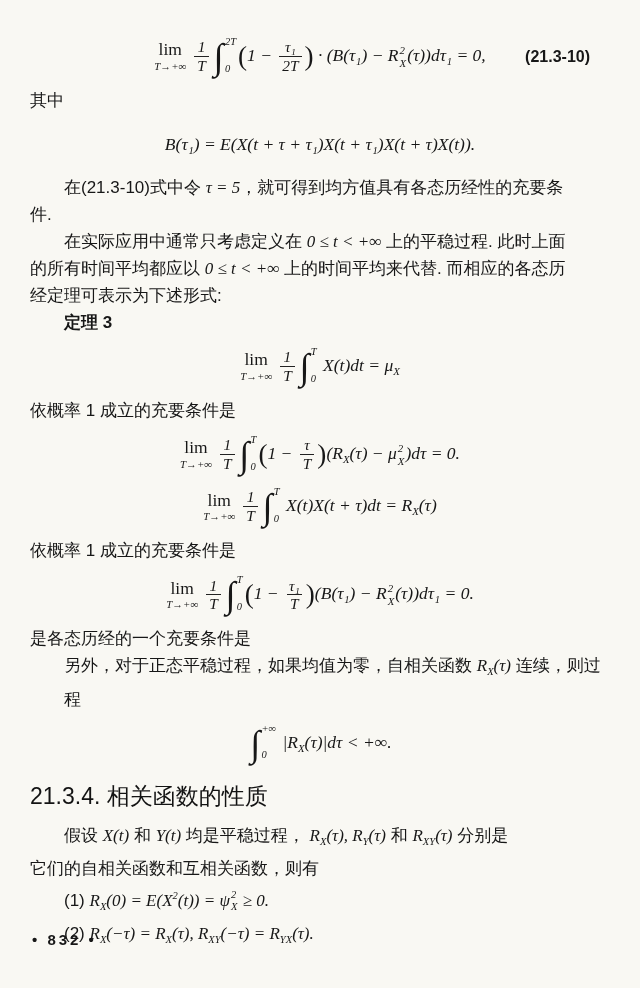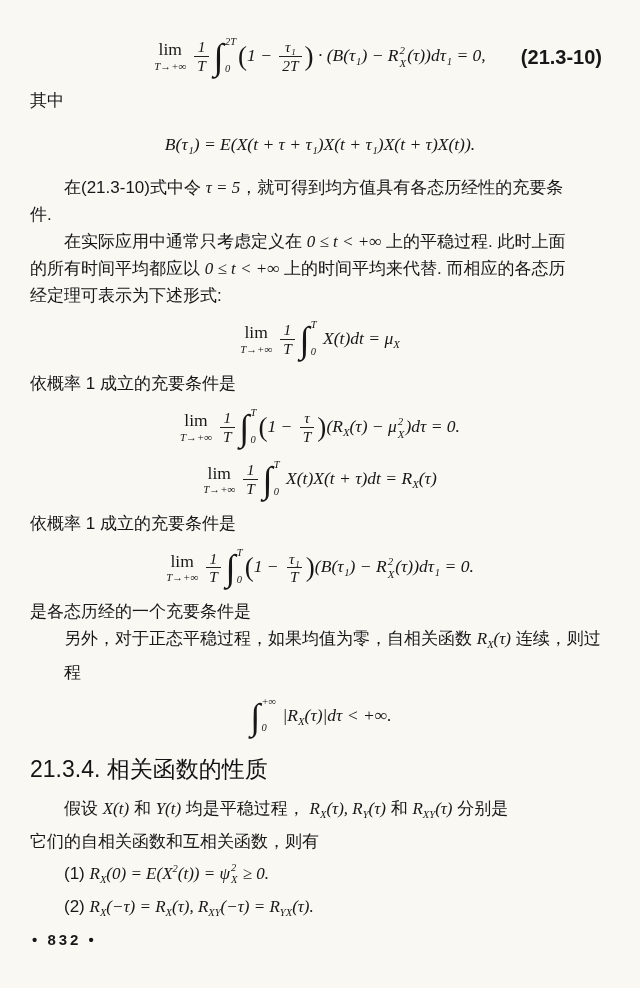--- a/index.html
+++ b/index.html
@@ -6,24 +6,24 @@
   body{width:640px;height:988px;background:#e9e7e1;font-family:"Liberation Sans",sans-serif;}
   .page{position:relative;width:640px;height:988px;box-sizing:border-box;
         background:#f9f8f3;color:#171717;padding:26px 30px 0 30px;overflow:hidden;}
   .line{font-size:17px;line-height:27px;font-family:"Liberation Sans",sans-serif;}
   .zh{font-family:"Liberation Sans",sans-serif;}
   .mi{font-family:"Liberation Serif",serif;font-style:italic;}
   .bold{font-weight:bold;}
   .indent0{padding-left:0;}
   .indent1{padding-left:34px;}
   .eq{position:relative;display:flex;justify-content:center;align-items:center;
-      margin:9px 0;font-size:17.5px;min-height:42px;}
+      margin:9px 6px;font-size:17.5px;min-height:42px;}
   .eqbody{display:inline;font-family:"Liberation Serif",serif;white-space:nowrap;}
-  .eqtag{position:absolute;right:8px;top:50%;transform:translateY(-50%);
-         font-style:normal;font-family:"Liberation Sans",sans-serif;font-size:20px;font-weight:bold;}
+  .eqtag{position:absolute;right:14px;top:50%;transform:translateY(-50%);
+         font-style:normal;font-family:"Liberation Sans",sans-serif;font-size:16px;font-weight:bold;}
   sub.sub{font-size:0.62em;}
   sup.sup{font-size:0.62em;}
   .spstack{display:inline-flex;flex-direction:column;align-items:flex-start;
            vertical-align:middle;font-size:0.62em;line-height:1.15;margin:0 1px;}
   .frac{display:inline-flex;flex-direction:column;align-items:center;vertical-align:middle;
         font-size:0.88em;line-height:1.15;margin:0 3px;}
   .frac .num{padding:0 3px;}
   .frac .den{border-top:1.4px solid #222;padding:0 3px;}
   .lim{display:inline-flex;flex-direction:column;align-items:center;vertical-align:middle;
        margin-right:5px;line-height:1;}
@@ -68,20 +68,21 @@
       </div>
       <div class="line indent0"><span class="zh">其中</span></div>
       <div class="eq">
         <span class="eqbody"><span class="mi">B(τ₁) = E(X(t + τ + τ₁)X(t + τ₁)X(t + τ)X(t)).</span></span>
       </div>
       <div class="line indent1"><span class="zh">在(21.3-10)式中令 </span><span class="mi">τ = 5</span><span class="zh">，就可得到均方值具有各态历经性的充要条</span></div>
       <div class="line indent0"><span class="zh">件.</span></div>
       <div class="line indent1"><span class="zh">在实际应用中通常只考虑定义在 </span><span class="mi">0 ≤ t &lt; +∞</span><span class="zh"> 上的平稳过程. 此时上面</span></div>
       <div class="line indent0"><span class="zh">的所有时间平均都应以 </span><span class="mi">0 ≤ t &lt; +∞</span><span class="zh"> 上的时间平均来代替.  而相应的各态历</span></div>
       <div class="line indent0"><span class="zh">经定理可表示为下述形式:</span></div>
+      <div class="line indent1 bold"><span class="zh">定理 3</span></div>
       <div class="eq">
         <span class="eqbody"><span class="lim">
             <span class="limtop">lim</span>
             <span class="limbot mi">T→+∞</span>
           </span><span class="frac">
             <span class="num mi">1</span>
             <span class="den mi">T</span>
           </span><span class="intg">
             <span class="intsign">∫</span>
             <span class="intlims">

